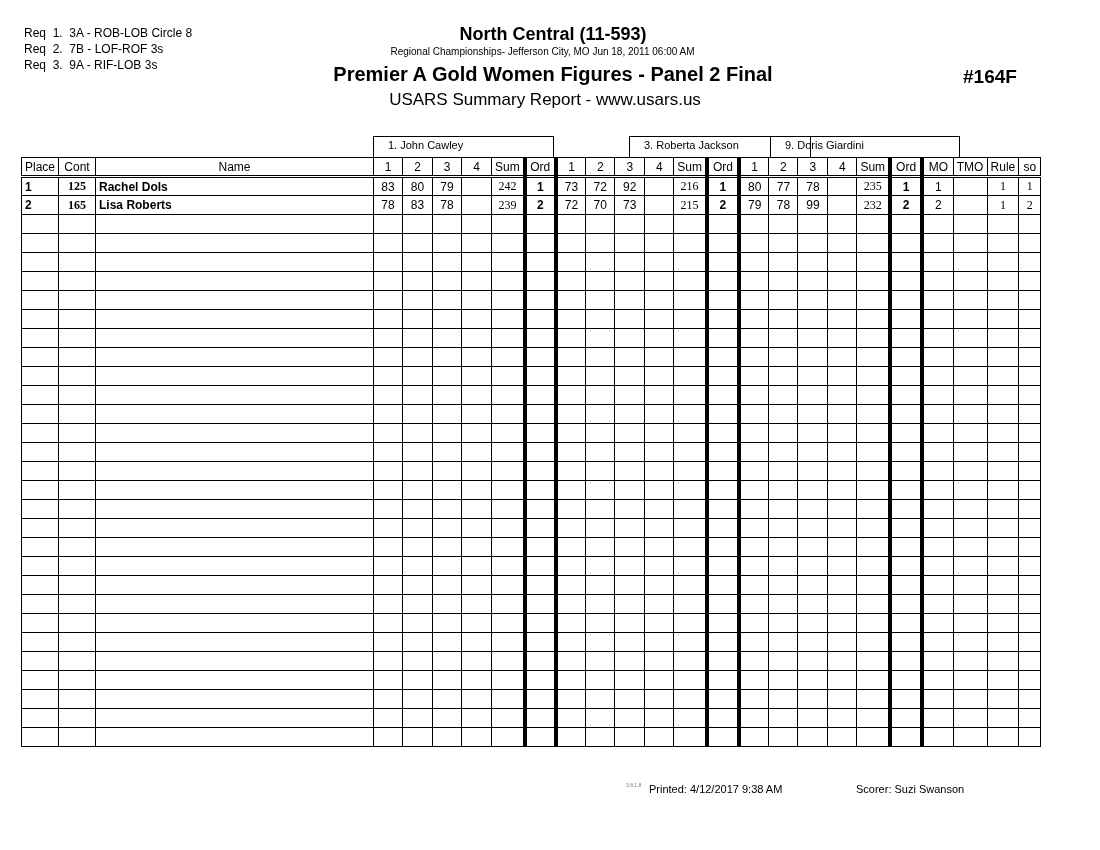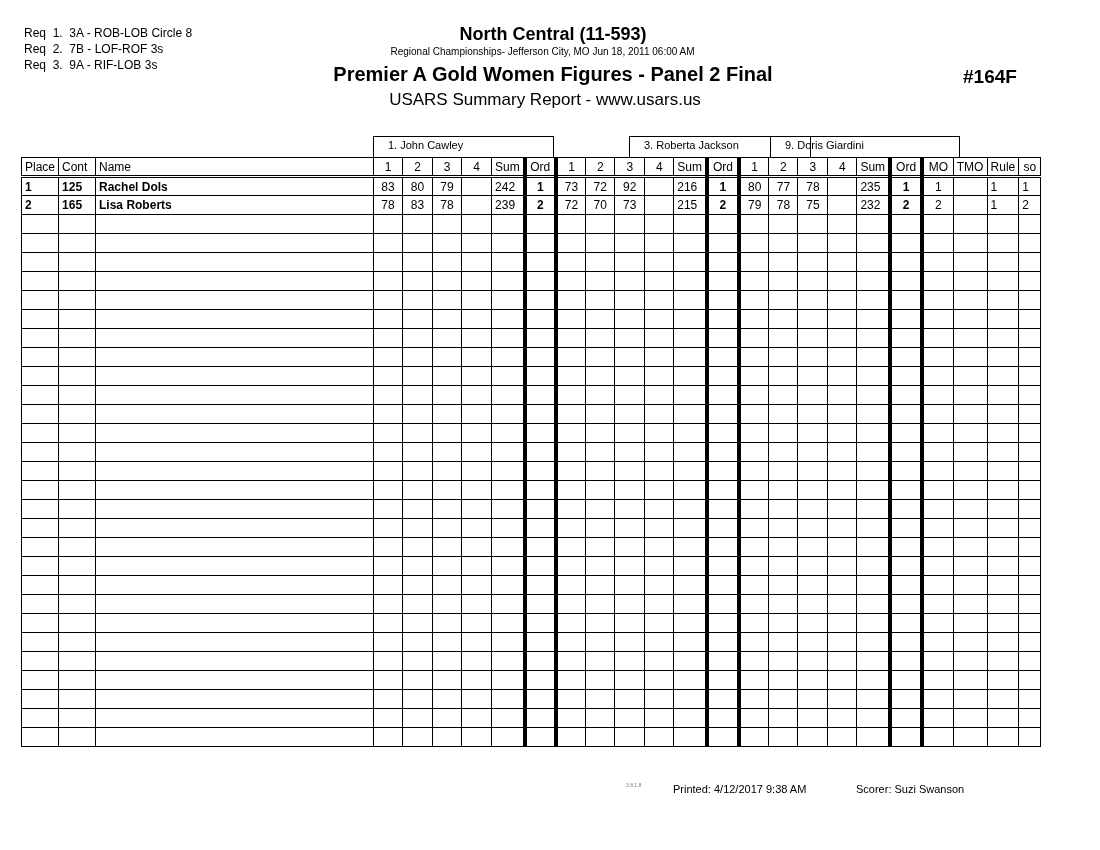--- a/index.html
+++ b/index.html
@@ -11,30 +11,30 @@
   .t1{position:absolute;left:0;width:1106px;top:0;font-size:18px;font-weight:bold;}
   .t2{position:absolute;left:0;width:1085px;top:22px;font-size:10px;}
   .t3{position:absolute;left:0;width:1106px;top:39px;font-size:20px;font-weight:bold;}
   .t4{position:absolute;left:0;width:1090px;top:66px;font-size:17px;}
   .eventno{left:963px;top:23px;font-size:19px;font-weight:bold;margin-top:43px;}
   table.grid{position:absolute;left:21px;top:157px;border-collapse:collapse;table-layout:fixed;}
   table.grid td{border:1px solid #000;height:19px;padding:0 3px;font-size:12px;overflow:hidden;white-space:nowrap;box-sizing:border-box;}
   table.grid tr.hdr td{font-size:12px;}
   table.grid tr.hdr td.c{text-align:center;}
   table.grid tr.hdr{border-bottom:3px double #000;}
-  table.grid tr.hdr td{border-bottom:3px double #000;}
+  table.grid tr.hdr td{border-bottom:3px double #000;text-align:center;}
   td.b{font-weight:bold;font-size:13px;}
   td.num{text-align:center;}
-  td.sum{text-align:left;}
+  td.sum{text-align:center;font-family:Liberation Serif, serif;}
   td.ord{text-align:center;font-weight:bold;font-size:13px;}
   td.mid{text-align:center;}
   td.thickL{border-left:4px solid #000 !important;}
   .judge{position:absolute;top:136px;height:21px;border:1px solid #000;border-bottom:none;box-sizing:border-box;font-size:11px;padding:2px 14px;}
   .footer-ver{left:626px;top:782px;font-size:5px;color:#777;}
-  .footer-printed{left:649px;top:783px;font-size:11px;margin-left:24px;}
+  .footer-printed{left:649px;top:783px;font-size:11px;}
   .footer-scorer{left:856px;top:783px;font-size:11px;}
 </style>
 </head>
 <body>
 
 <div class="abs reqs">
   <div>Req  1.  3A - ROB-LOB Circle 8</div>
   <div>Req  2.  7B - LOF-ROF 3s</div>
   <div>Req  3.  9A - RIF-LOB 3s</div>
 </div>
@@ -146,21 +146,21 @@
         <td class="sum">239</td>
         <td class="ord thickL">2</td>
         <td class="num thickL">72</td>
         <td class="num">70</td>
         <td class="num">73</td>
         <td class="num"></td>
         <td class="sum">215</td>
         <td class="ord thickL">2</td>
         <td class="num thickL">79</td>
         <td class="num">78</td>
-        <td class="num">75</td>
+        <td class="num">99</td>
         <td class="num"></td>
         <td class="sum">232</td>
         <td class="ord thickL">2</td>
         <td class="mid thickL">2</td>
         <td class="mid"></td>
         <td class="sum">1</td>
         <td class="sum">2</td>
       </tr>
       <tr>
         <td></td>

